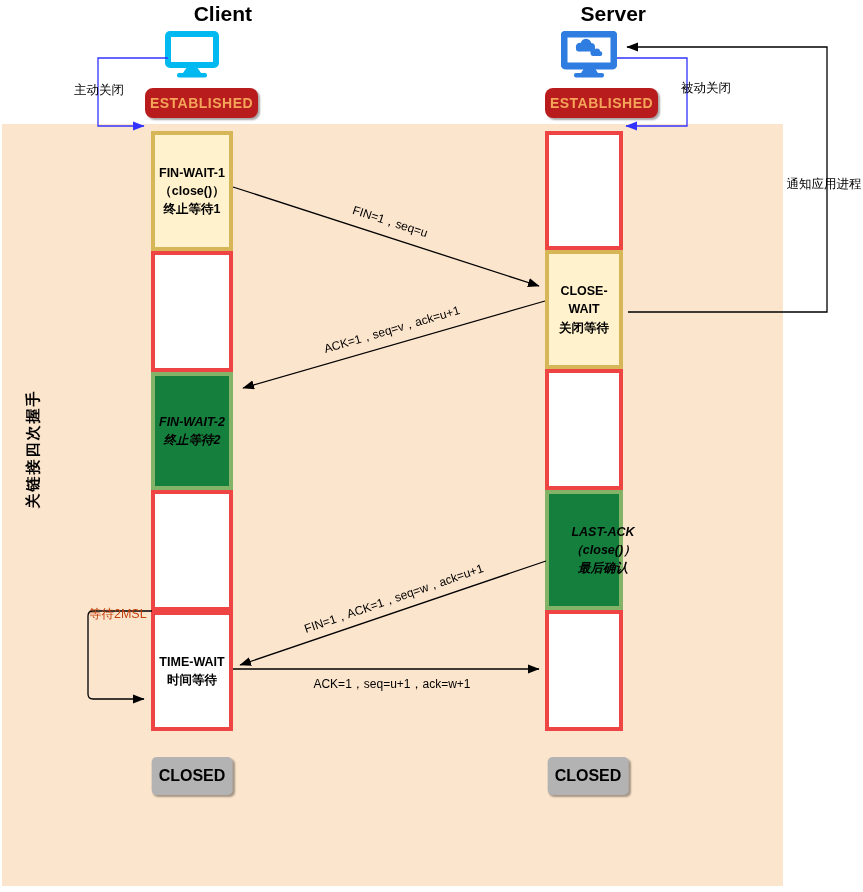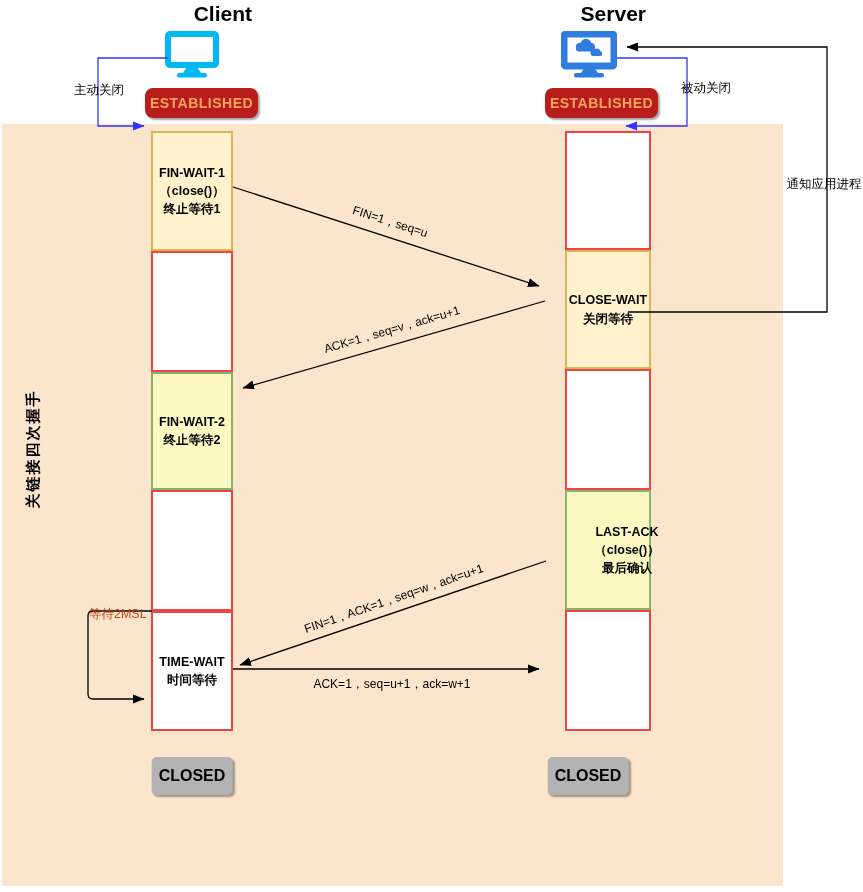--- a/index.html
+++ b/index.html
@@ -23,26 +23,26 @@
   .badge-established{
     position:absolute;top:88px;width:113px;height:30px;background:#b91c1c;border-radius:8px;
     box-shadow:2px 2px 2px rgba(0,0,0,0.35);display:flex;align-items:center;justify-content:center;
     color:#F5A55A;font-weight:bold;font-size:14px;letter-spacing:0.5px;z-index:2;
   }
   #client-established{left:145px;}
   #server-established{left:545px;}
   .state-box{
     position:absolute;display:flex;align-items:center;justify-content:center;text-align:center;
     font-size:12.5px;font-weight:bold;line-height:1.45;white-space:pre-line;z-index:2;
-    border:2px solid #ef4444;background:#fff;
+    border:4px solid #ef4444;background:#fff;
   }
   .state-box.yellow{background:#FFF2CC;border-color:#D6B656;}
-  .state-box.green{background:#fef9c3;border-color:#82B366;}
+  .state-box.green{background:#15803d;border-color:#82B366;font-style:italic;}
   .col-client{left:151px;width:82px;}
-  .col-server{left:545px;width:86px;margin-left:20px;}
+  .col-server{left:545px;width:78px;}
   .badge-closed{
     position:absolute;top:757px;transform:translateX(-50%);background:#B3B3B3;border-radius:5px;
     box-shadow:2px 2px 2px rgba(0,0,0,0.35);padding:10px 7px;font-size:16px;font-weight:bold;z-index:2;
   }
   #client-closed{left:192px;}
   #server-closed{left:588px;}
   .msg-label{
     position:absolute;transform:translate(-50%,-50%);font-size:12px;white-space:nowrap;z-index:4;color:#000;
   }
   #msg-fin{left:390px;top:222px;transform:translate(-50%,-50%) rotate(17.8deg);}

